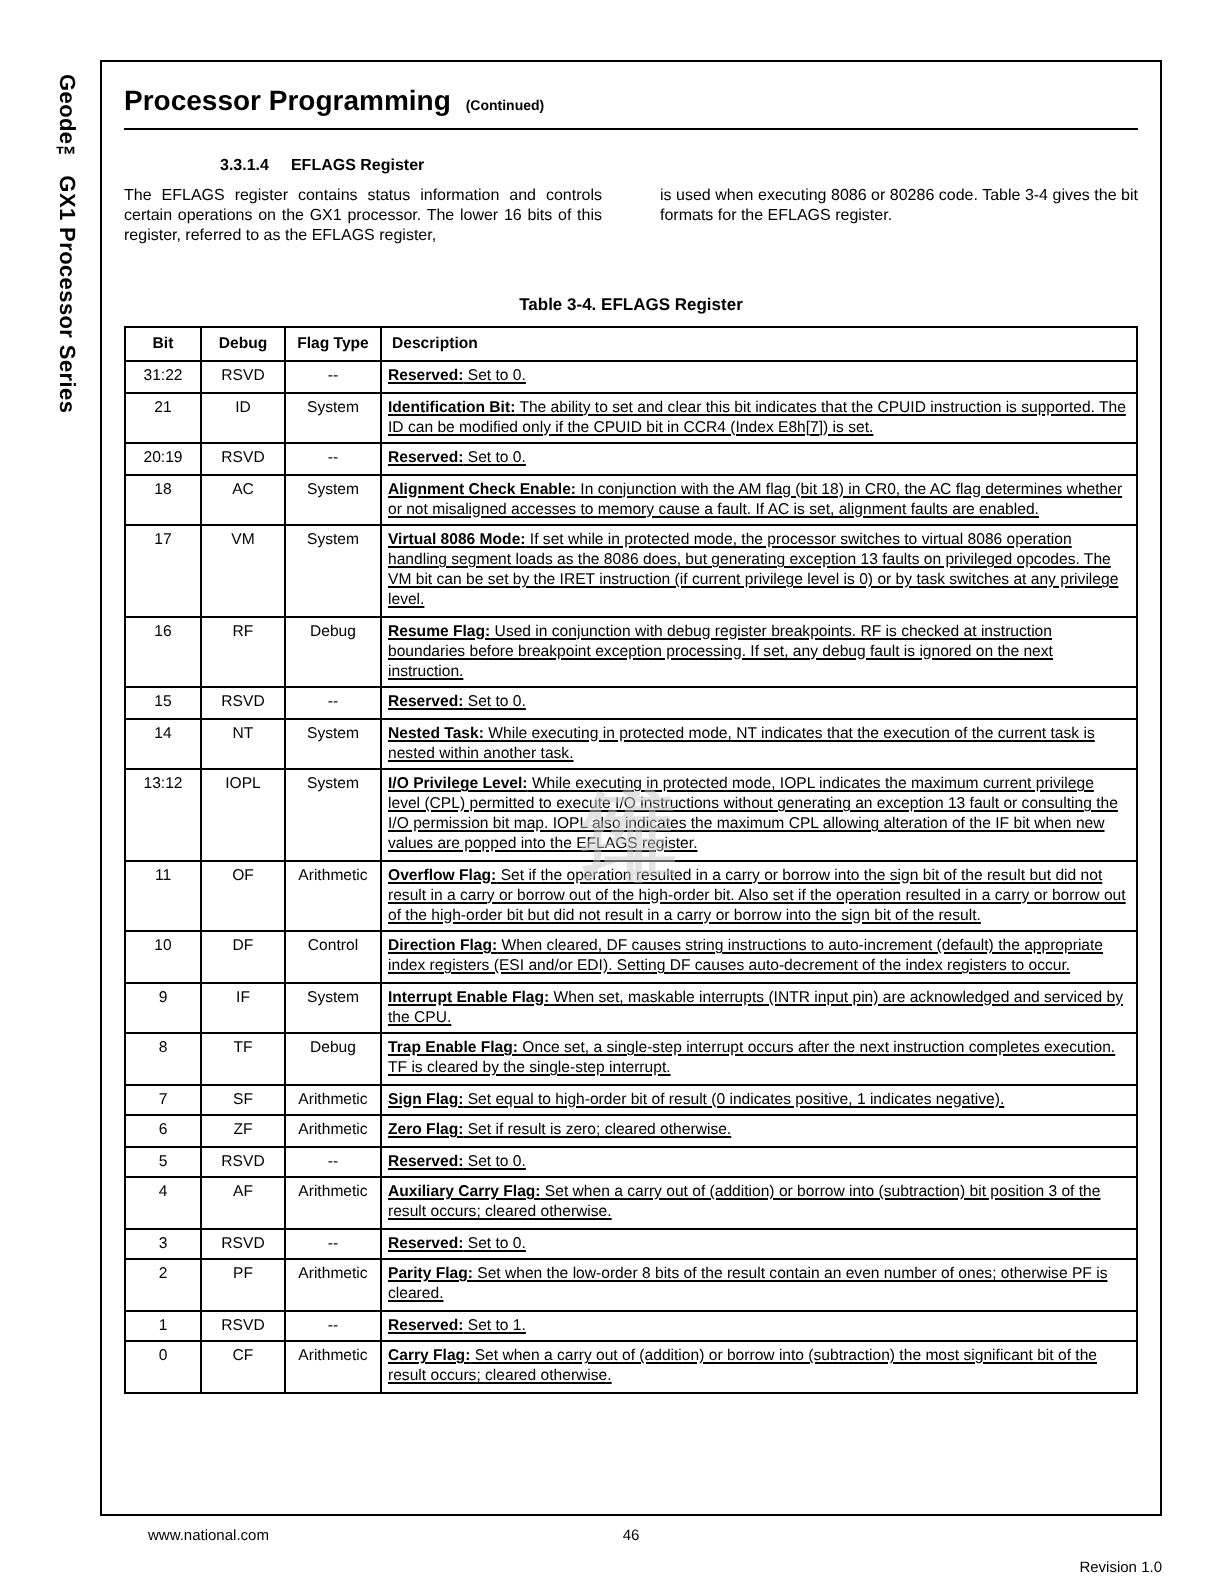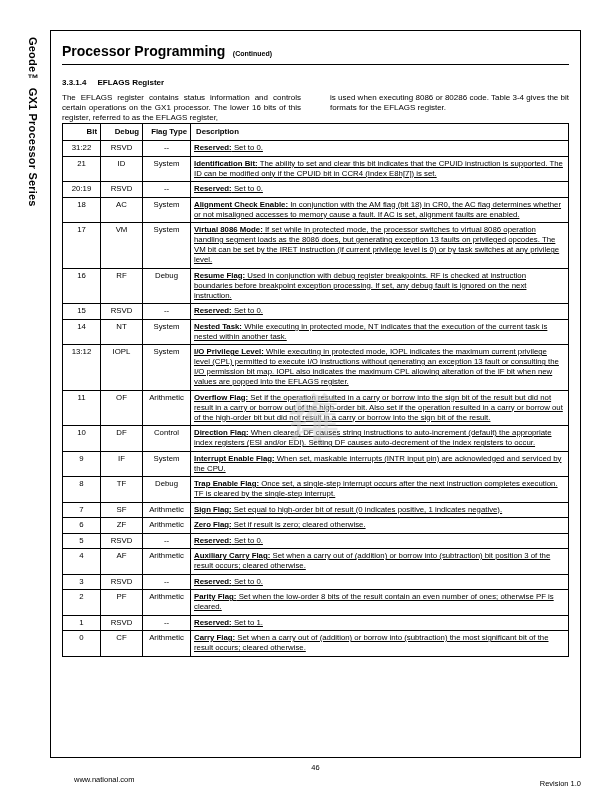--- a/index.html
+++ b/index.html
@@ -27,51 +27,51 @@
     padding:11px 11px 8px 11px;
     background:#fff;
   }
 
   .head-row { white-space:nowrap; }
   .h1 { font-size:14px; font-weight:700; }
   .h1c { font-size:7px; font-weight:700; margin-left:3px; }
   .rule { border-top:1px solid #000; margin-top:4px; }
 
   .sec-head { margin-top:13px; font-size:8px; font-weight:700; }
-  .sec-num { display:inline-block; margin-right:11px; }
+  .sec-num { display:inline-block; margin-right:11px;margin-left:48px; }
 
   .cols { display:flex; gap:29px; margin-top:6px; }
   .col { flex:1; font-size:8px; line-height:10px; text-align:justify; }
 
   .tbl-title { margin-top:24px; margin-bottom:6px; text-align:center; font-size:8.5px; font-weight:700; }
 
   table.eflags { width:100%; border-collapse:collapse; table-layout:fixed; }
   .eflags th, .eflags td {
     border:1px solid #000;
     font-size:7.8px; line-height:10px;
     padding:2px 3px 2.5px 3px;
     vertical-align:top;
   }
-  .eflags th { font-weight:700; text-align:right; padding-top:3px; padding-bottom:3px; }
+  .eflags th { font-weight:700; text-align:center; padding-top:3px; padding-bottom:3px; }
   .eflags th.left { text-align:left; padding-left:5px;margin-top:36px; }
   .eflags td.c { text-align:center; padding-left:1px; padding-right:1px; }
   .eflags td.d { text-align:left;text-decoration:underline; }
   .eflags td.d b { font-weight:700; }
 
   
   .watermark {
     position:absolute; left:287px; top:350px;
     writing-mode:vertical-rl;
     font-size:50px; line-height:56px;
     color:#c9c9c9; opacity:.5;
     pointer-events:none; user-select:none;
   }
 
   .footer { position:absolute; left:50px; top:763px; width:531px; height:12px; font-size:7.5px; }
-  .f-left  { position:absolute; left:2px; top:12px;padding-left:22px; }
+  .f-left  { position:absolute; left:2px; top:0;padding-left:22px; }
   .f-center{ position:absolute; left:50%; transform:translateX(-50%); top:0; }
   .f-right { position:absolute; right:0; top:16px; }
 </style>
 </head>
 <body>
 
 <div class="page">
 
   <div class="sidebar-text">Geode™ GX1 Processor Series</div>
 
@@ -85,20 +85,21 @@
 
     <div class="sec-head">
       <span class="sec-num">3.3.1.4</span><span class="sec-title">EFLAGS Register</span>
     </div>
 
     <div class="cols">
       <p class="col">The EFLAGS register contains status information and controls certain operations on the GX1 processor. The lower 16 bits of this register, referred to as the EFLAGS register,</p>
       <p class="col">is used when executing 8086 or 80286 code. Table 3-4 gives the bit formats for the EFLAGS register.</p>
     </div>
 
+    <div class="tbl-title">Table 3-4.  EFLAGS Register</div>
 
     <table class="eflags">
       <colgroup>
         <col style="width:38px">
           <col style="width:42px">
           <col style="width:48px">
           <col>
       </colgroup>
       <thead>
         <tr>

